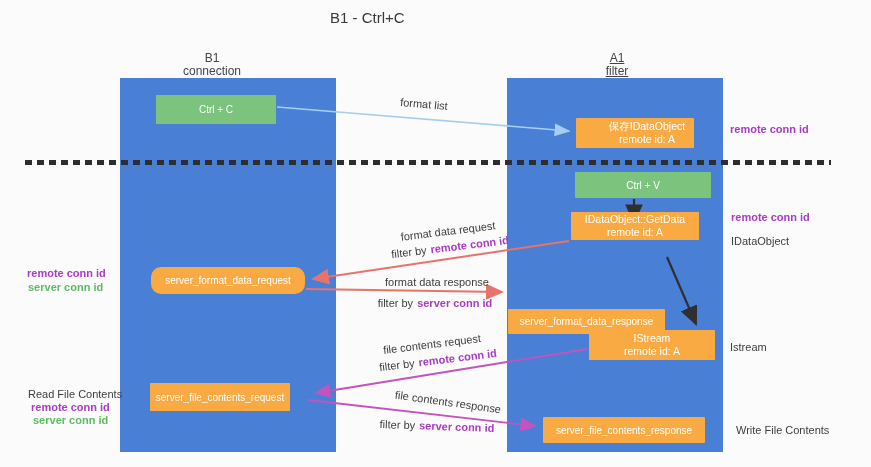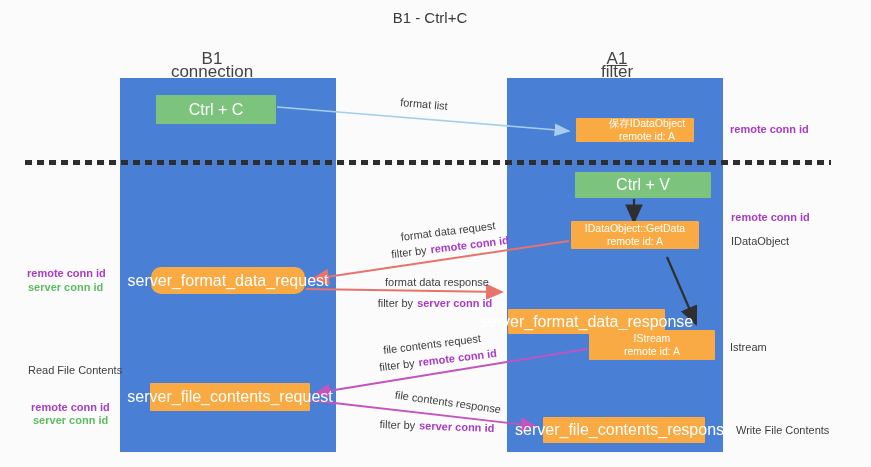--- a/index.html
+++ b/index.html
@@ -12,41 +12,41 @@
   html,body{width:871px;height:467px;}
   body{
     font-family:"Liberation Sans", sans-serif;
     background:var(--background,#fbfbfb);
     color:var(--text-dark,#3a3a3a);
     position:relative;
   }
   .canvas{position:relative;width:871px;height:467px;overflow:hidden;}
   .abs{position:absolute;}
 
-  .title-block{left:330px;top:8px;width:200px;text-align:center;
+  .title-block{left:330px;top:8px;width:200px;
     font-size:15px;line-height:20px;color:#383838;}
-  .lane-header{top:52px;width:120px;text-align:center;font-size:17px;
+  .lane-header{top:52px;width:120px;text-align:center;font-size:12px;
     line-height:13px;color:#444;}
   .lane{top:78px;width:216px;height:374px;background:var(--lane-blue,#4a7fd6);}
 
   .dashed-sep{left:25px;top:160px;width:806px;height:5px;
     background:repeating-linear-gradient(to right,#2e2e2e 0 7px,transparent 7px 12px);}
 
   svg.overlay{position:absolute;left:0;top:0;pointer-events:none;}
   .ln-blue{stroke:var(--arrow-light-blue,#a6cfee);stroke-width:1.6;}
   .ln-black{stroke:var(--arrow-black,#2f2f2f);stroke-width:2.2;}
   .ln-red{stroke:var(--arrow-red,#e8736b);stroke-width:2;}
   .ln-mag{stroke:var(--arrow-magenta,#c353be);stroke-width:1.8;}
 
   .node{display:flex;flex-direction:column;align-items:center;justify-content:center;
     color:#fff;text-align:center;border-radius:1px;}
   .node.green{background:var(--node-green,#7cc47e);font-size:11px;}
   .node.orange{background:var(--node-orange,#f9aa42);}
   .node .l1,.node .l2{font-size:10.5px;line-height:13px;}
-  .node.single{font-size:16px;}
+  .node.single{font-size:10px;}
 
   .flow-label{transform:translate(-50%,-50%);white-space:nowrap;
     font-size:11px;color:#3d3d3d;}
   .filter-label{transform:translate(-50%,-50%);white-space:nowrap;
     font-size:11px;color:#3d3d3d;}
   .filter-label .prefix{margin-right:4px;}
   .conn-purple{color:var(--conn-id-purple,#a83cc4);font-weight:bold;}
   .annot{white-space:nowrap;font-size:11px;color:#3d3d3d;}
   .annot.purple{color:var(--conn-id-purple,#a83cc4);font-weight:bold;}
   .annot.green{color:var(--conn-id-green,#5dbb63);font-weight:bold;}
@@ -93,42 +93,42 @@
     <line class="ln-black" x1="634" y1="199" x2="634" y2="222" marker-end="url(#mk-black)"></line>
     <line class="ln-black" x1="667" y1="257" x2="696" y2="324" marker-end="url(#mk-black)"></line>
     <line class="ln-red" x1="569" y1="241" x2="313" y2="279" marker-end="url(#mk-red)"></line>
     <line class="ln-red" x1="306" y1="289" x2="502" y2="292" marker-end="url(#mk-red)"></line>
     <line class="ln-mag" x1="587" y1="349" x2="316" y2="393" marker-end="url(#mk-mag)"></line>
     <line class="ln-mag" x1="308" y1="400" x2="535" y2="426" marker-end="url(#mk-mag)"></line>
   </svg>
 
   <div class="abs node green single" style="left:156px;top:95px;width:120px;height:29px;">Ctrl + C</div>
 
-  <div class="abs node orange" style="left:576px;top:118px;width:118px;height:24px;padding-left:24px;">
+  <div class="abs node orange" style="left:576px;top:118px;width:118px;height:30px;padding-left:24px;">
     <div class="l1">保存IDataObject</div>
     <div class="l2">remote id: A</div>
   </div>
 
   <div class="abs node green single" style="left:575px;top:172px;width:136px;height:26px;">Ctrl + V</div>
 
-  <div class="abs node orange" style="left:571px;top:221px;width:128px;height:28px;">
+  <div class="abs node orange" style="left:571px;top:212px;width:128px;height:28px;">
     <div class="l1">IDataObject::GetData</div>
     <div class="l2">remote id: A</div>
   </div>
 
   <div class="abs node orange single" style="left:151px;top:267px;width:154px;height:27px;border-radius:10px;">server_format_data_request</div>
 
   <div class="abs node orange single" style="left:508px;top:281px;width:157px;height:25px;margin-top:28px;">server_format_data_response</div>
 
   <div class="abs node orange" style="left:589px;top:330px;width:126px;height:30px;">
     <div class="l1">IStream</div>
     <div class="l2">remote id: A</div>
   </div>
 
-  <div class="abs node orange single" style="left:150px;top:383px;width:160px;height:28px;">server_file_contents_request</div>
+  <div class="abs node orange single" style="left:150px;top:383px;width:140px;height:28px;">server_file_contents_request</div>
 
   <div class="abs node orange single" style="left:543px;top:417px;width:162px;height:26px;">server_file_contents_response</div>
 
   <div class="abs flow-label" style="left:424px;top:104px;transform:translate(-50%,-50%) rotate(5deg);">format list</div>
 
   <div class="abs flow-label" style="left:448px;top:231px;transform:translate(-50%,-50%) rotate(-7deg);">format data request</div>
   <div class="abs filter-label" style="left:450px;top:247px;transform:translate(-50%,-50%) rotate(-7deg);">
     <span class="prefix">filter by</span><span class="conn-purple">remote conn id</span>
   </div>
 
@@ -148,17 +148,17 @@
   </div>
 
   <div class="abs annot purple" style="left:730px;top:123px;">remote conn id</div>
   <div class="abs annot purple" style="left:731px;top:211px;">remote conn id</div>
   <div class="abs annot" style="left:731px;top:235px;">IDataObject</div>
   <div class="abs annot" style="left:730px;top:341px;">Istream</div>
   <div class="abs annot" style="left:736px;top:424px;">Write File Contents</div>
 
   <div class="abs annot purple" style="left:27px;top:267px;">remote conn id</div>
   <div class="abs annot green" style="left:28px;top:281px;">server conn id</div>
-  <div class="abs annot" style="left:28px;top:364px;">Read File Contents</div>
+  <div class="abs annot" style="left:28px;top:388px;">Read File Contents</div>
   <div class="abs annot purple" style="left:31px;top:401px;">remote conn id</div>
   <div class="abs annot green" style="left:33px;top:414px;">server conn id</div>
 
 </div>
 
 </body></html>

